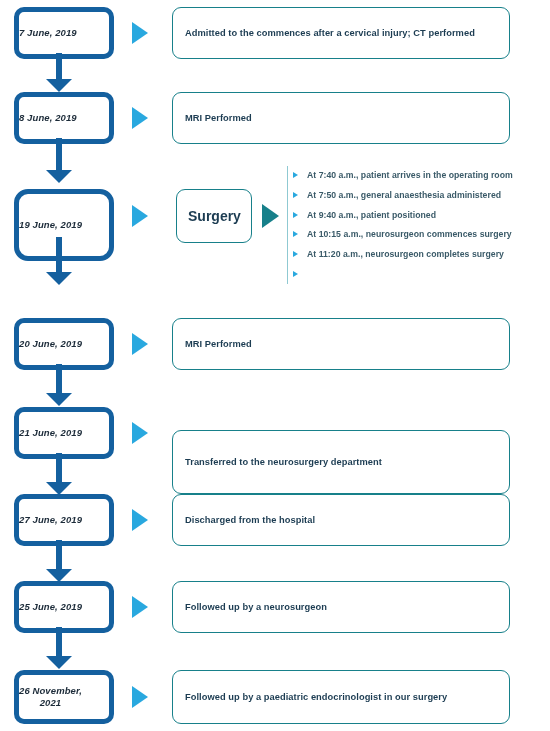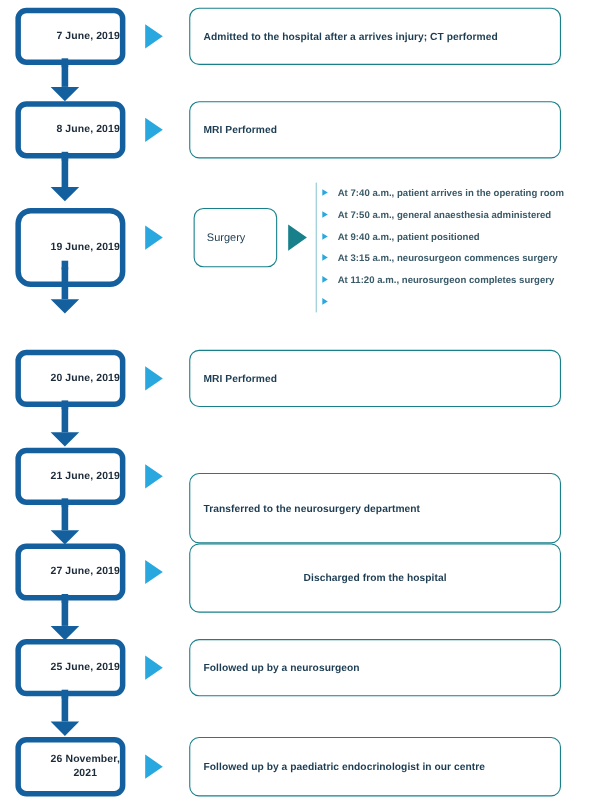--- a/index.html
+++ b/index.html
@@ -29,22 +29,23 @@
   
   .date-box {
     position: absolute;
     left: 14px;
     width: 100px;
     border: 5px solid #14609f;
     border-radius: 10px;
     background: #ffffff;
     display: flex;
     align-items: center;
-    justify-content: flex-end;
+    justify-content: flex-start;
     text-align: center;
+    font-style: italic;
   }
   .date-text {
     font-size: 9.5px;
     font-weight: bold;
     color: #1c2b39;
     line-height: 12px;
     letter-spacing: 0.1px;
     white-space: pre-line;
   }
 
@@ -123,22 +124,22 @@
     top: 189px;
     width: 76px;
     height: 54px;
     border: 1.6px solid #17808a;
     border-radius: 9px;
     background: #ffffff;
     display: flex;
     align-items: center;
   }
   .surgery-label {
-    font-size: 10px;
-    font-weight: normal;
+    font-size: 14px;
+    font-weight: bold;
     color: #1c3c52;
     padding-left: 11px;
   }
 
   
   .sub-list {
     position: absolute;
     left: 287px;
     top: 166px;
     width: 263px;
@@ -181,21 +182,21 @@
     <div class="date-box" style="top:7px;height:52px;">
       <span class="date-text">7 June, 2019</span>
     </div>
     <div class="connector" style="top:59px;height:33px;">
       <div class="notch"></div>
       <div class="stem" style="height:20px;"></div>
       <div class="head" style="top:20px;"></div>
     </div>
     <div class="tri" style="left:132px;top:22px;"></div>
     <div class="desc-box" style="top:7px;height:52px;">
-      <span class="desc-text">Admitted to the hospital after a arrives injury; CT performed</span>
+      <span class="desc-text">Admitted to the commences after a cervical injury; CT performed</span>
     </div>
   </div>
 
   <div class="row">
     <div class="date-box" style="top:92px;height:52px;">
       <span class="date-text">8 June, 2019</span>
     </div>
     <div class="connector" style="top:144px;height:40px;">
       <div class="notch"></div>
       <div class="stem" style="height:26px;"></div>
@@ -231,21 +232,21 @@
       <div class="sub-item">
         <span class="sub-bullet"></span>
         <span class="sub-text">At 7:50 a.m., general anaesthesia administered</span>
       </div>
       <div class="sub-item">
         <span class="sub-bullet"></span>
         <span class="sub-text">At 9:40 a.m., patient positioned</span>
       </div>
       <div class="sub-item">
         <span class="sub-bullet"></span>
-        <span class="sub-text">At 3:15 a.m., neurosurgeon commences surgery</span>
+        <span class="sub-text">At 10:15 a.m., neurosurgeon commences surgery</span>
       </div>
       <div class="sub-item">
         <span class="sub-bullet"></span>
         <span class="sub-text">At 11:20 a.m., neurosurgeon completes surgery</span>
       </div>
       <div class="sub-item">
         <span class="sub-bullet"></span>
       </div>
     </div>
   </div>
@@ -283,21 +284,21 @@
   <div class="row">
     <div class="date-box" style="top:494px;height:52px;">
       <span class="date-text">27 June, 2019</span>
     </div>
     <div class="connector" style="top:546px;height:37px;">
       <div class="notch"></div>
       <div class="stem" style="height:23px;"></div>
       <div class="head" style="top:23px;"></div>
     </div>
     <div class="tri" style="left:132px;top:509px;"></div>
-    <div class="desc-box" style="top:494px;height:63px;justify-content:center;">
+    <div class="desc-box" style="top:494px;height:52px;">
       <span class="desc-text">Discharged from the hospital</span>
     </div>
   </div>
 
   <div class="row">
     <div class="date-box" style="top:581px;height:52px;">
       <span class="date-text">25 June, 2019</span>
     </div>
     <div class="connector" style="top:633px;height:37px;">
       <div class="notch"></div>
@@ -310,17 +311,17 @@
     </div>
   </div>
 
   <div class="row">
     <div class="date-box" style="top:670px;height:54px;">
       <span class="date-text">26 November,
 2021</span>
     </div>
     <div class="tri" style="left:132px;top:686px;"></div>
     <div class="desc-box" style="top:670px;height:54px;">
-      <span class="desc-text">Followed up by a paediatric endocrinologist in our centre</span>
+      <span class="desc-text">Followed up by a paediatric endocrinologist in our surgery</span>
     </div>
   </div>
 
 </div>
 
 </body></html>

